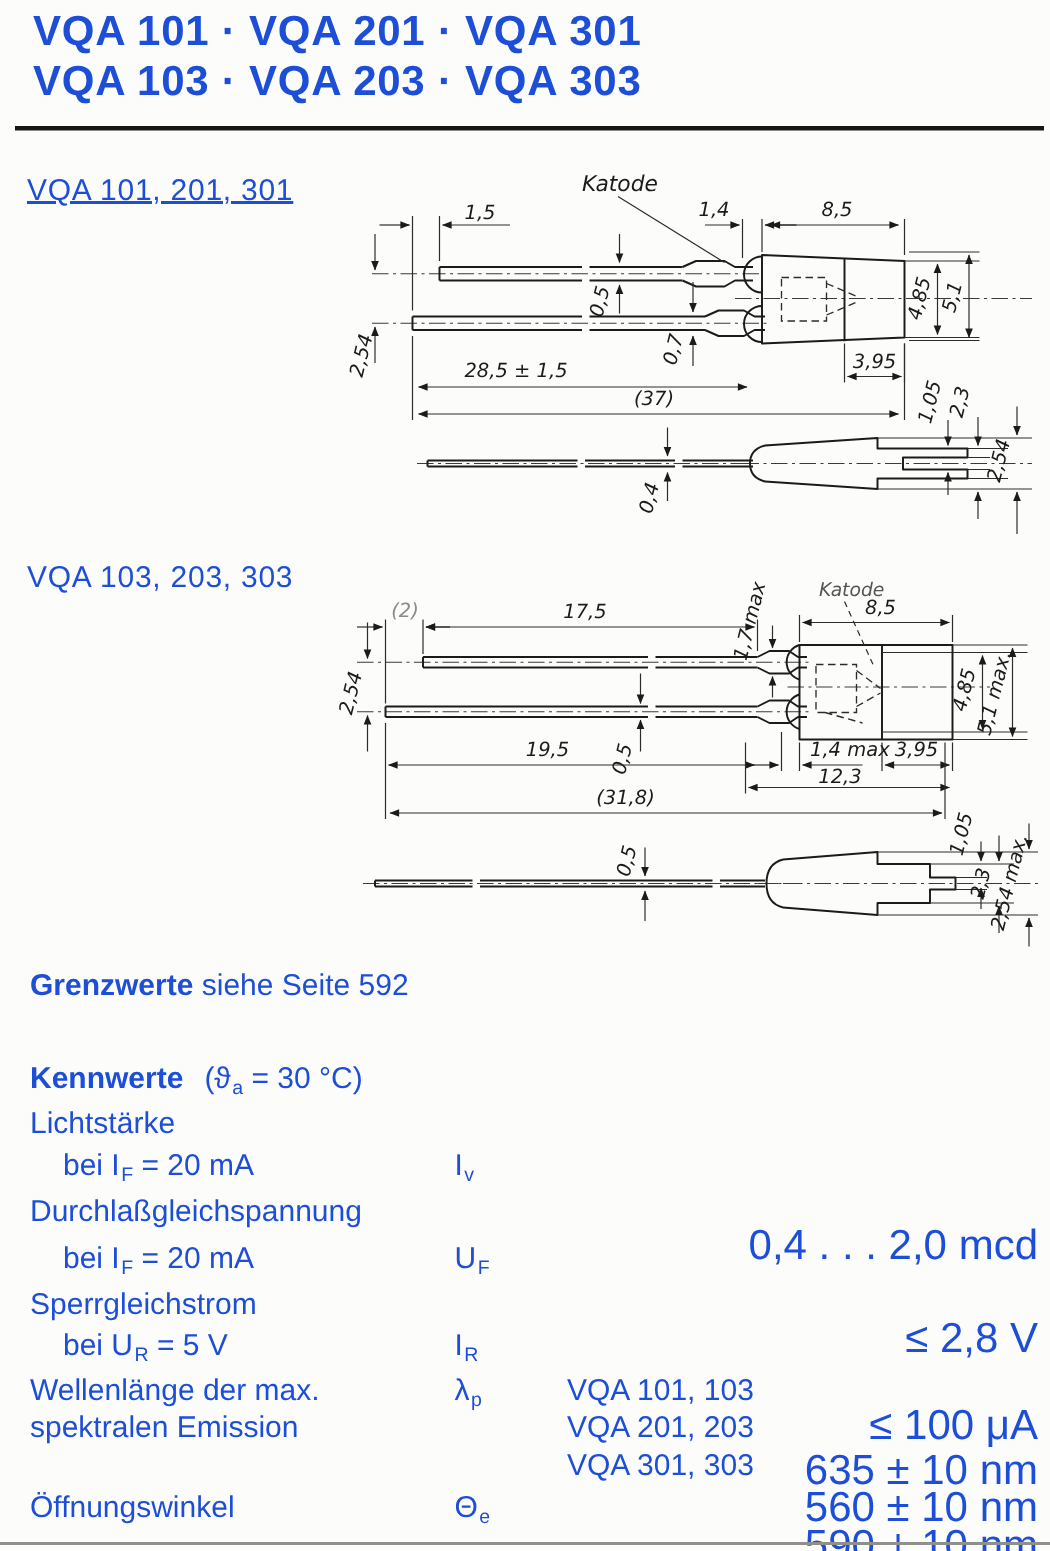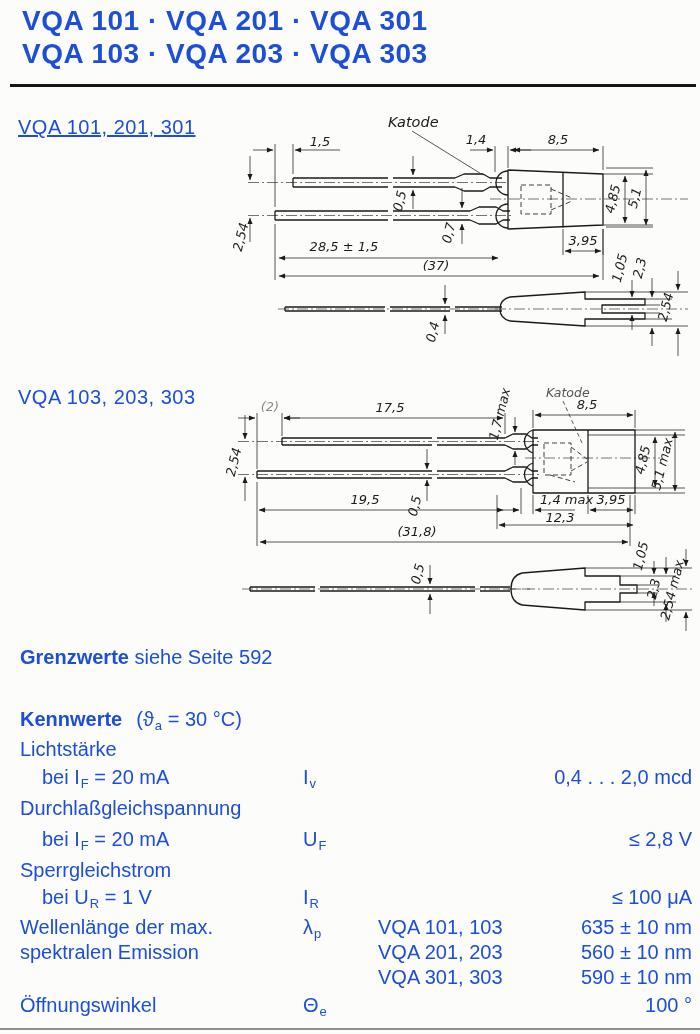--- a/index.html
+++ b/index.html
@@ -9,37 +9,37 @@
     font-family:"Liberation Sans",sans-serif;
   }
   .title{
     position:absolute;left:22px;top:4px;
     font-size:28px;font-weight:bold;line-height:33px;letter-spacing:.5px;
   }
   .rule-top{position:absolute;left:10px;top:84px;width:686px;height:3px;background:#161616;}
   .rule-bottom{position:absolute;left:0;top:1028px;width:700px;height:2px;background:#8f8f8b;}
   .fig-label{position:absolute;left:18px;font-size:20px;letter-spacing:.5px;}
   .fig1-label{top:116px;text-decoration:underline;}
-  .fig2-label{top:374px;margin-top:12px;}
+  .fig2-label{top:374px;}
   svg{position:absolute;overflow:visible;}
   .fig1-svg{left:240px;top:108px;}
   .fig2-svg{left:230px;top:385px;}
   .ln{stroke:#1b1b1b;stroke-width:1.3;fill:none;stroke-linejoin:round;}
   .tn{stroke:#2c2c2c;stroke-width:.8;fill:none;}
   .cl{stroke:#3a3a3a;stroke-width:.7;fill:none;stroke-dasharray:11 3 2 3;}
   .hd{stroke:#2c2c2c;stroke-width:.9;fill:none;stroke-dasharray:5 3;}
   .dim{font-family:"DejaVu Sans",sans-serif;font-style:italic;font-size:13px;fill:#1b1b1b;}
   .dim-faint{fill:#8a8a86;}
   .kat{font-family:"DejaVu Sans",sans-serif;font-style:italic;font-size:14.5px;fill:#1b1b1b;}
   .kat2{font-size:12.5px;fill:#55554f;}
   .trow{position:absolute;left:20px;font-size:20px;white-space:nowrap;}
   .indent{left:42px;}
   .bold{font-weight:bold;}
   .sym{position:absolute;left:303px;font-size:20px;}
-  .val{position:absolute;left:380px;width:312px;text-align:right;font-size:20px;white-space:nowrap;}
+  .val{position:absolute;left:380px;width:312px;text-align:right;font-size:28px;white-space:nowrap;margin-top:48px;}
   .vname{position:absolute;left:378px;font-size:20px;white-space:nowrap;}
   .sub{font-size:13px;position:relative;top:4px;margin-left:1px;}
   .gap{display:inline-block;width:14px;}
 </style>
 </head>
 <body>
 
 <div class="page">
 
   <div class="title">
@@ -288,21 +288,21 @@
     <span>bei I</span><span class="sub">F</span><span> = 20 mA</span>
   </div>
   <div class="sym" style="top:828px">
     <span>U</span><span class="sub">F</span>
   </div>
   <div class="val" style="top:828px">≤ 2,8 V</div>
 
   <div class="trow" style="top:859px">Sperrgleichstrom</div>
 
   <div class="trow indent" style="top:886px">
-    <span>bei U</span><span class="sub">R</span><span> = 1 V</span>
+    <span>bei U</span><span class="sub">R</span><span> = 5 V</span>
   </div>
   <div class="sym" style="top:886px">
     <span>I</span><span class="sub">R</span>
   </div>
   <div class="val" style="top:886px">≤ 100 μA</div>
 
   <div class="trow" style="top:916px">Wellenlänge der max.</div>
   <div class="trow" style="top:941px">spektralen Emission</div>
   <div class="sym" style="top:916px">
     <span>λ</span><span class="sub">p</span>

